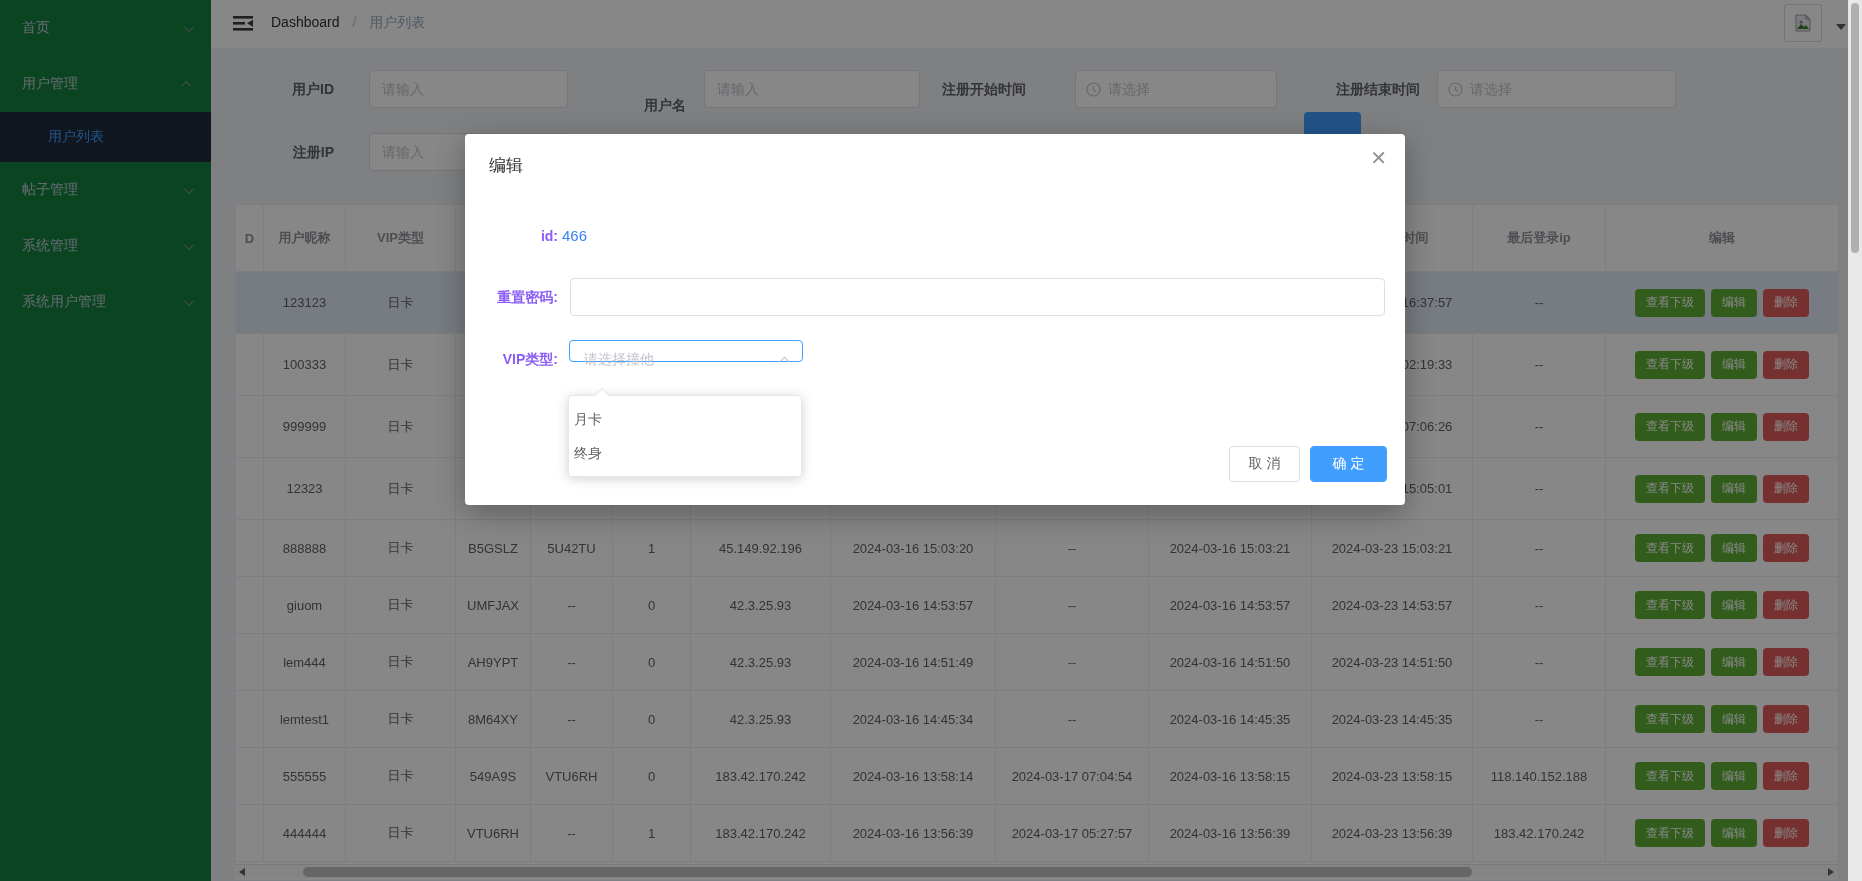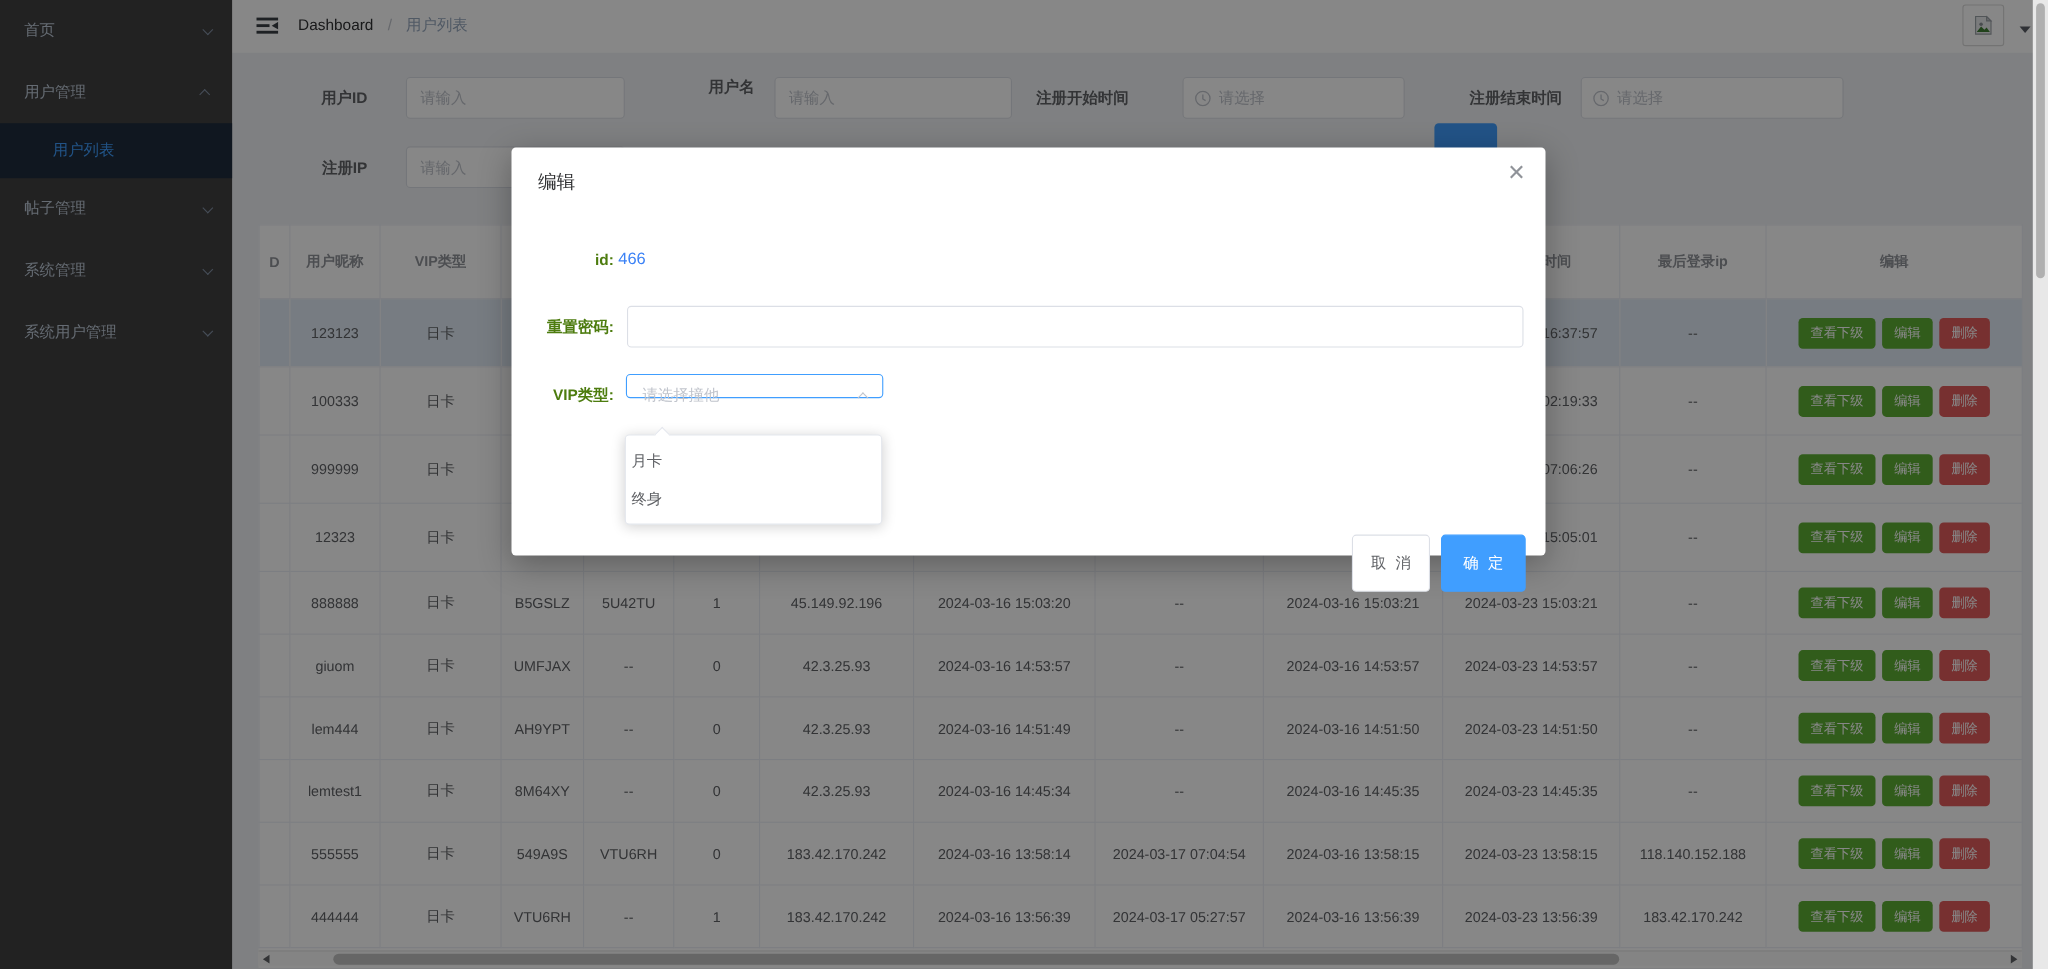--- a/index.html
+++ b/index.html
@@ -3,21 +3,21 @@
 <meta charset="utf-8">
 <style>
   * { margin:0; padding:0; box-sizing:border-box; }
   html,body { background:#444; }
   .page {
     position:relative; width:1862px; height:881px; overflow:hidden;
     background:#f0f2f5; font-family:"Liberation Sans","DejaVu Sans",sans-serif;
     -webkit-font-smoothing:antialiased;
   }
   
-  .sidebar { position:absolute; left:0; top:0; width:211px; height:881px; background:#404040; z-index:5; }
+  .sidebar { position:absolute; left:0; top:0; width:211px; height:881px; background:#15803d; z-index:5; }
   .menu-item { height:56px; display:flex; align-items:center; justify-content:space-between;
     padding:0 20px 0 22px; color:#bfcbd9; font-size:14px; cursor:pointer; }
   .submenu-item { height:50px; display:flex; align-items:center; padding-left:48px;
     background:#1f2d3d; color:#409eff; font-size:14px; cursor:pointer; }
   .chev { width:7px; height:7px; border-right:1.5px solid #8492a6; border-bottom:1.5px solid #8492a6; display:inline-block; }
   .chev.down { transform:rotate(45deg) translateY(-2px); }
   .chev.up   { transform:rotate(-135deg) translateY(-2px); }
   
   .topbar { position:absolute; left:211px; top:0; width:1651px; height:48px; background:#ffffff; z-index:4; }
   .hamburger { position:absolute; left:22px; top:15px; cursor:pointer; }
@@ -62,31 +62,31 @@
   
   .vscroll { position:absolute; right:0; top:0; width:14px; height:881px; background:#e8e8e8; z-index:300; }
   .vs-thumb { position:absolute; left:3px; top:3px; width:8px; height:250px; background:#b0b0b0; border-radius:4px; cursor:pointer; }
   
   .overlay { position:absolute; left:0; top:0; width:1862px; height:881px; background:rgba(0,0,0,0.47); z-index:100; }
   
   .modal { position:absolute; left:465px; top:134px; width:940px; height:371px; background:#fff;
     border-radius:4px; box-shadow:0 8px 30px rgba(0,0,0,0.3); z-index:110; }
   .modal-title { position:absolute; left:24px; top:20px; font-size:17px; color:#303133; }
   .modal-close { position:absolute; right:18px; top:14px; font-size:20px; color:#909399; cursor:pointer; line-height:1; }
-  .m-label { position:absolute; left:0; width:93px; text-align:right; font-size:14px; font-weight:bold; color:#4d7c0f; line-height:38px; }
+  .m-label { position:absolute; left:0; width:93px; text-align:right; font-size:14px; font-weight:bold; color:#8b5cf6; line-height:38px; }
   .m-value { position:absolute; left:97px; font-size:15px; color:#3b82f6; line-height:38px; }
   .m-input { position:absolute; left:105px; top:144px; width:815px; height:38px; background:#fff;
     border:1px solid #dcdfe6; border-radius:4px; }
   .m-input input { width:100%; height:100%; border:none; outline:none; font-size:14px; padding:0 12px; font-family:inherit; background:transparent; }
   .m-select { position:absolute; left:104px; top:206px; width:234px; height:22px; background:#fff;
     border:1px solid #409eff; border-radius:4px; cursor:pointer; }
   .m-select .ph { position:absolute; left:14px; top:0; line-height:36px; font-size:14px; color:#c0c4cc; }
   .sel-chev { position:absolute; right:14px; top:17px; width:7px; height:7px;
     border-right:1.5px solid #c0c4cc; border-bottom:1.5px solid #c0c4cc; transform:rotate(-135deg); }
-  .m-btn { position:absolute; top:312px; height:52px; border-radius:4px; font-size:14px; cursor:pointer; font-family:Liberation Mono, monospace;margin-top:40px; }
+  .m-btn { position:absolute; top:312px; height:36px; border-radius:4px; font-size:14px; cursor:pointer; font-family:Liberation Sans, sans-serif; }
   .m-btn.cancel { left:764px; width:71px; background:#fff; border:1px solid #dcdfe6; color:#606266; }
   .m-btn.ok { left:845px; width:77px; background:#409eff; border:1px solid #409eff; color:#fff; }
   
   .dropdown { position:absolute; left:568px; top:395px; width:234px; background:#fff;
     border:1px solid #e4e7ed; border-radius:4px; box-shadow:0 2px 12px rgba(0,0,0,0.18); z-index:120; padding:6px 0; }
   .dd-arrow { position:absolute; top:-6px; left:28px; width:10px; height:10px; background:#fff;
     border-left:1px solid #e4e7ed; border-top:1px solid #e4e7ed; transform:rotate(45deg); }
   .dd-option { height:34px; line-height:34px; padding-left:5px; font-size:14px; color:#606266; cursor:pointer; }
 </style>
 </head>
@@ -141,21 +141,21 @@
         <circle cx="7" cy="8" r="1.6" fill="#8a9096"></circle>
         <polygon points="3,15 7,10 10,13 12,11 15,15" fill="#3f7d33"></polygon>
       </svg>
     </span>
     <span class="avatar-caret"></span>
   </div>
 
   <div id="filterForm">
       <div class="f-label" style="left: 240px; top: 70px; width: 94px;">用户ID</div>
       <div class="f-input" style="left: 369px; top: 70px; width: 199px;"><input type="text" placeholder="请输入" style=""></div>
-      <div class="f-label" style="left: 592px; top: 60px; width: 94px;">用户名</div>
+      <div class="f-label" style="left: 592px; top: 86px; width: 94px;">用户名</div>
       <div class="f-input" style="left: 704px; top: 70px; width: 216px;"><input type="text" placeholder="请输入" style=""></div>
       <div class="f-label" style="left: 926px; top: 70px; width: 100px;">注册开始时间</div>
       <div class="f-input with-icon" style="left: 1075px; top: 70px; width: 202px;"><svg class="f-clock" width="15" height="15" viewBox="0 0 15 15">
           <circle cx="7.5" cy="7.5" r="6.5" fill="none" stroke="#c0c4cc" stroke-width="1.2"></circle>
           <path d="M7.5 4 L7.5 8 L10 9.5" fill="none" stroke="#c0c4cc" stroke-width="1.2"></path>
         </svg><input type="text" placeholder="请选择" style=""></div>
       <div class="f-label" style="left: 1320px; top: 70px; width: 100px;">注册结束时间</div>
       <div class="f-input with-icon" style="left: 1437px; top: 70px; width: 239px;"><svg class="f-clock" width="15" height="15" viewBox="0 0 15 15">
           <circle cx="7.5" cy="7.5" r="6.5" fill="none" stroke="#c0c4cc" stroke-width="1.2"></circle>
           <path d="M7.5 4 L7.5 8 L10 9.5" fill="none" stroke="#c0c4cc" stroke-width="1.2"></path>

